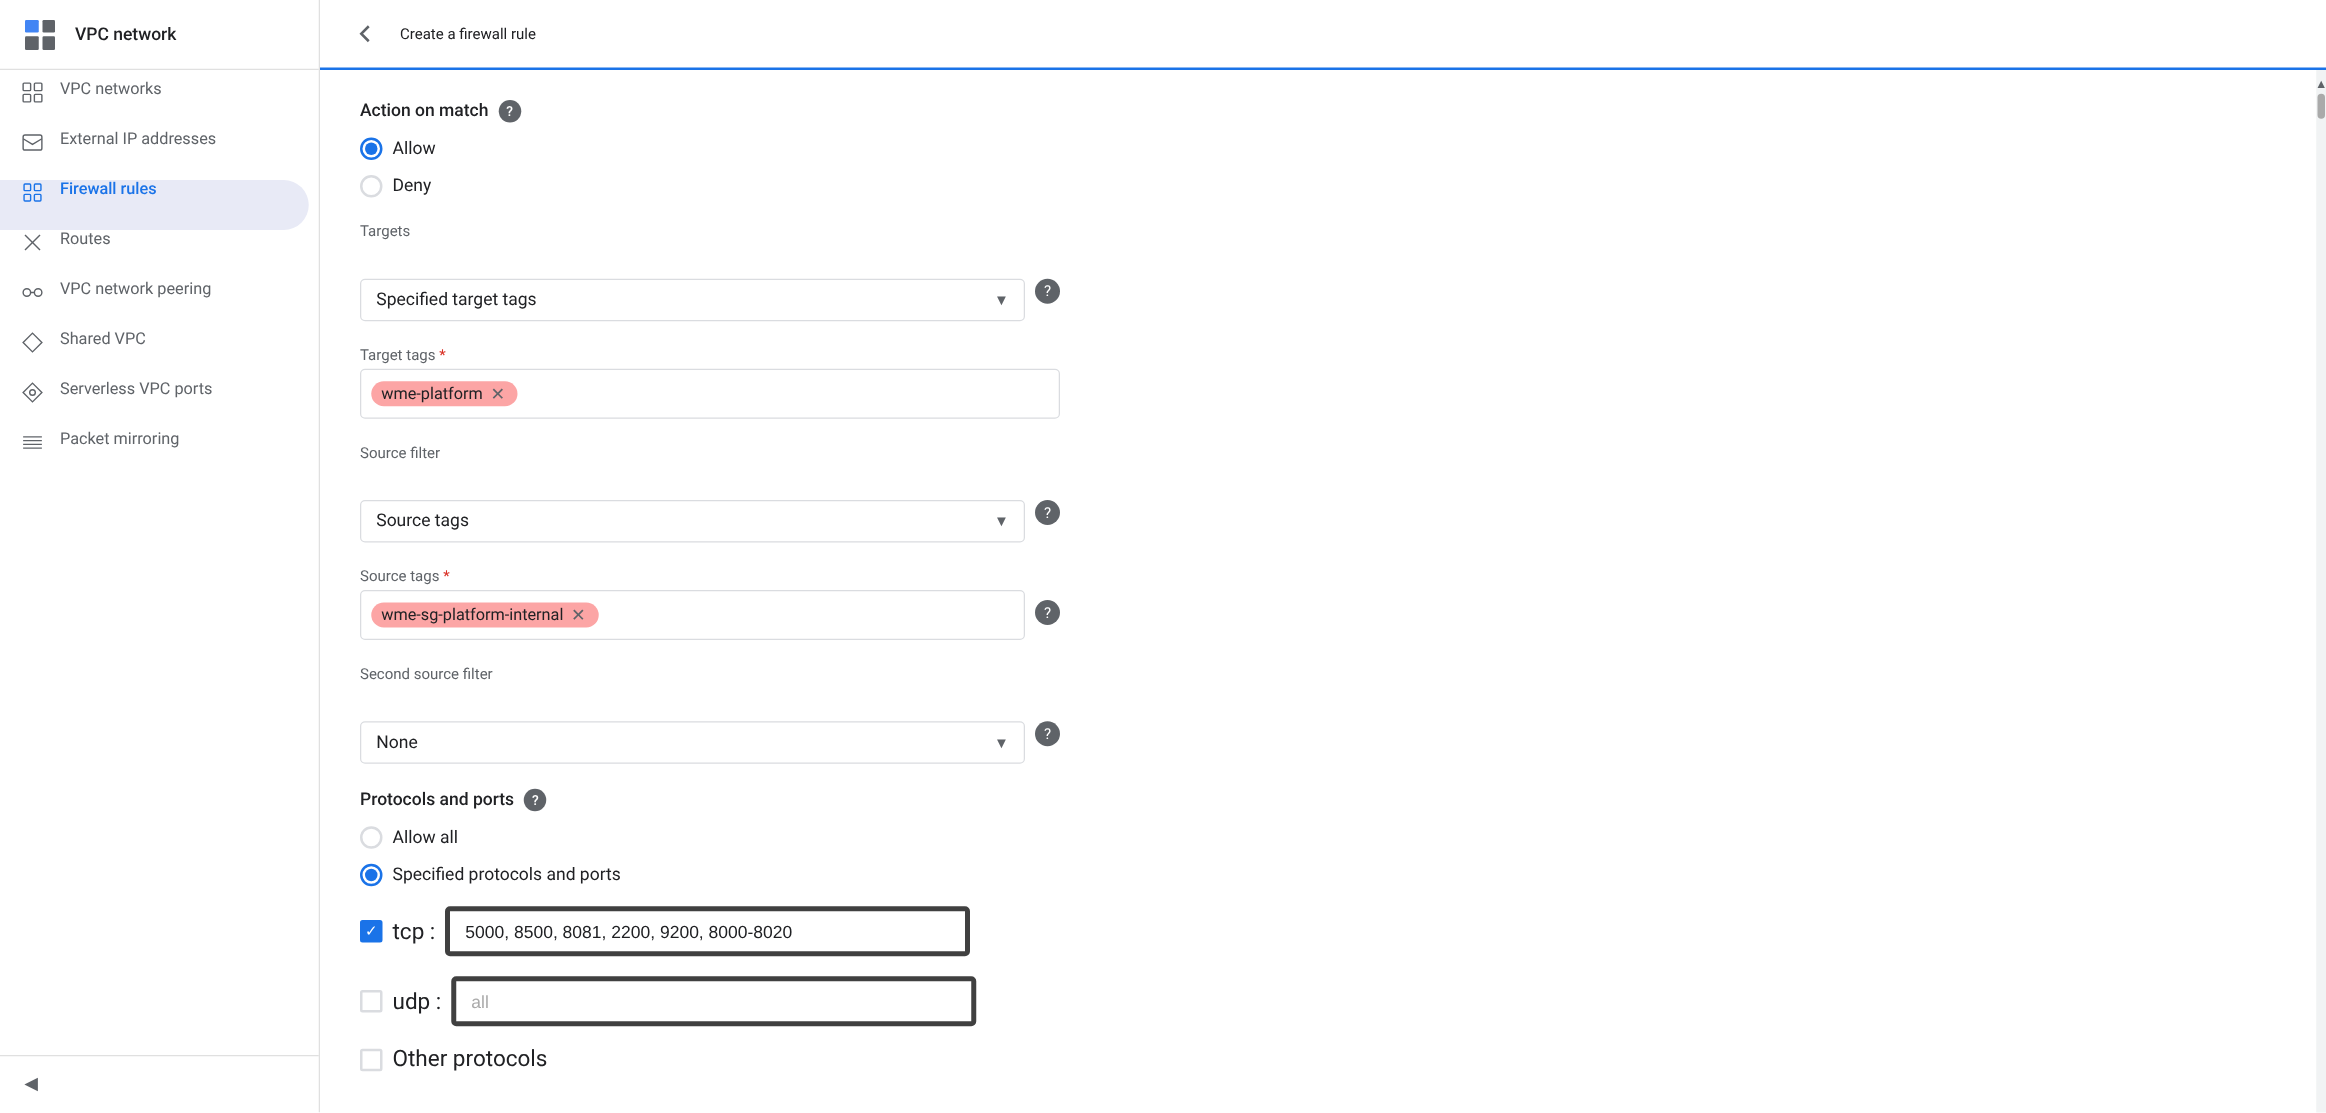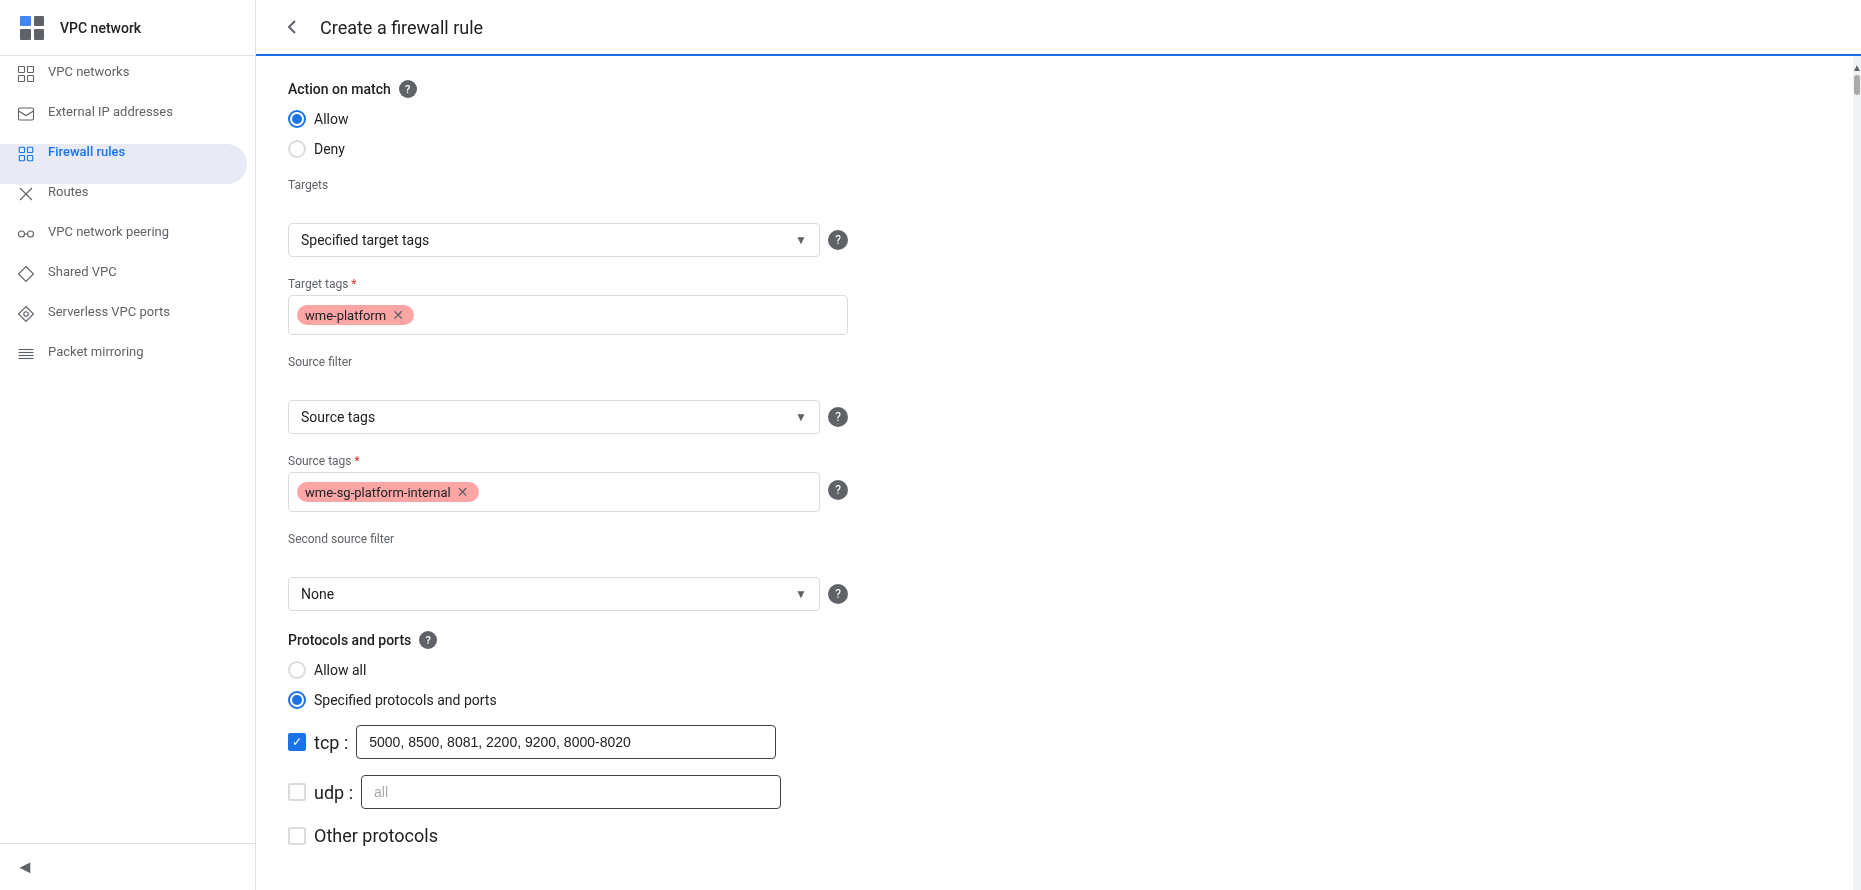--- a/index.html
+++ b/index.html
@@ -113,21 +113,21 @@
     }
     .back-btn {
       cursor: pointer;
       color: #5f6368;
       font-size: 20px;
       margin-right: 16px;
       display: flex;
       align-items: center;
     }
     .page-title {
-      font-size: 18px;
+      font-size: 12px;
       font-weight: 400;
       color: #202124;
     }
 
     .content {
       flex: 1;
       overflow-y: auto;
       padding: 24px 32px;
       background: #fff;
     }
@@ -197,21 +197,20 @@
       max-width: 560px;
     }
     .field-label {
       font-size: 12px;
       color: #5f6368;
       margin-bottom: 4px;
     }
     .field-label .required { color: #d93025; }
     .select-wrapper {
       display: flex;
-      align-items: center;
       gap: 8px;
       margin-top: 31px;
     }
     .select-box {
       flex: 1;
       border: 1px solid #dadce0;
       border-radius: 4px;
       padding: 8px 12px;
       display: flex;
       align-items: center;
@@ -301,21 +300,21 @@
       color: #fff;
       font-size: 12px;
       line-height: 1;
     }
     .checkbox-label {
       font-size: 18px;
       color: #202124;
       font-weight: 400;
     }
     .protocol-input {
-      border: 1px solid #404040;
+      border: 4px solid #404040;
       border-radius: 4px;
       padding: 8px 12px;
       font-size: 14px;
       width: 420px;
       color: #202124;
       outline: none;
     }
     .protocol-input::placeholder { color: #aaa; }
 
     

